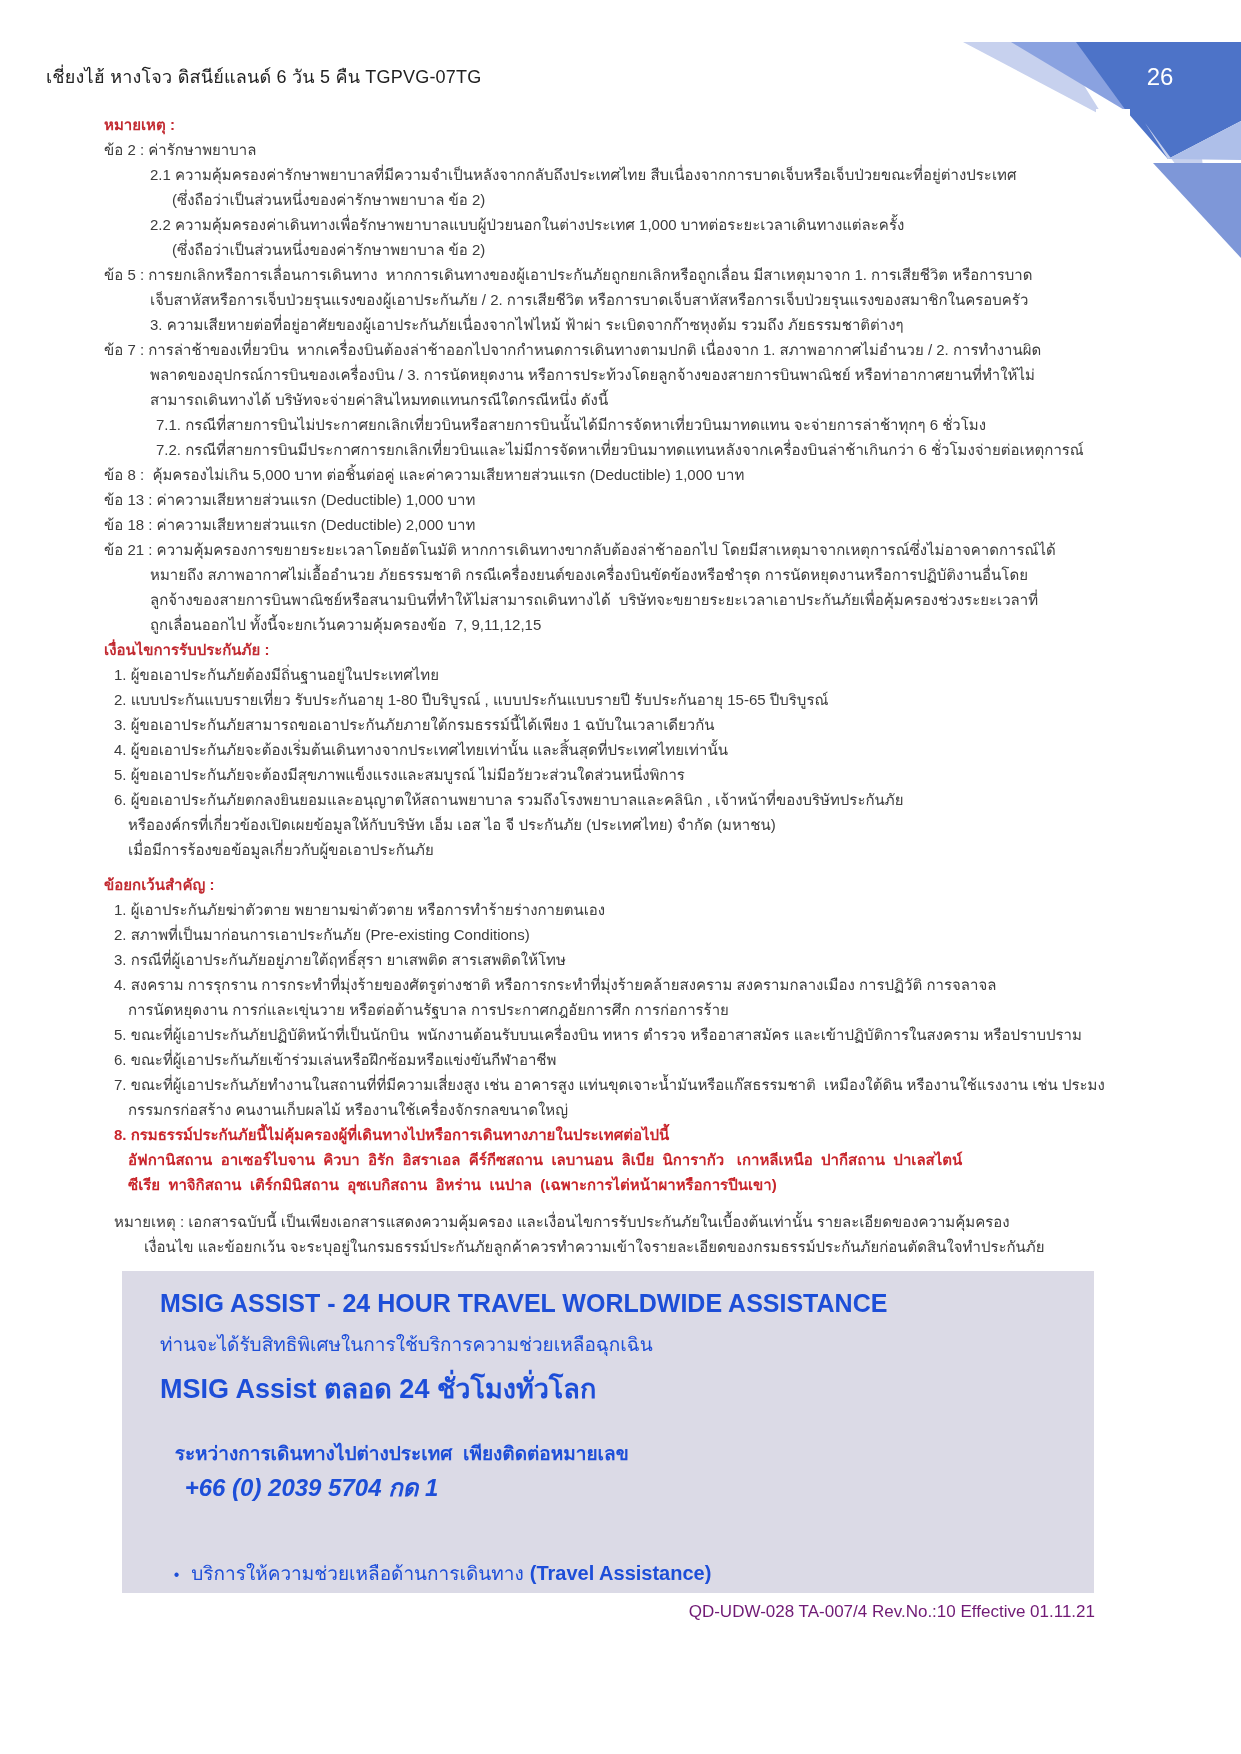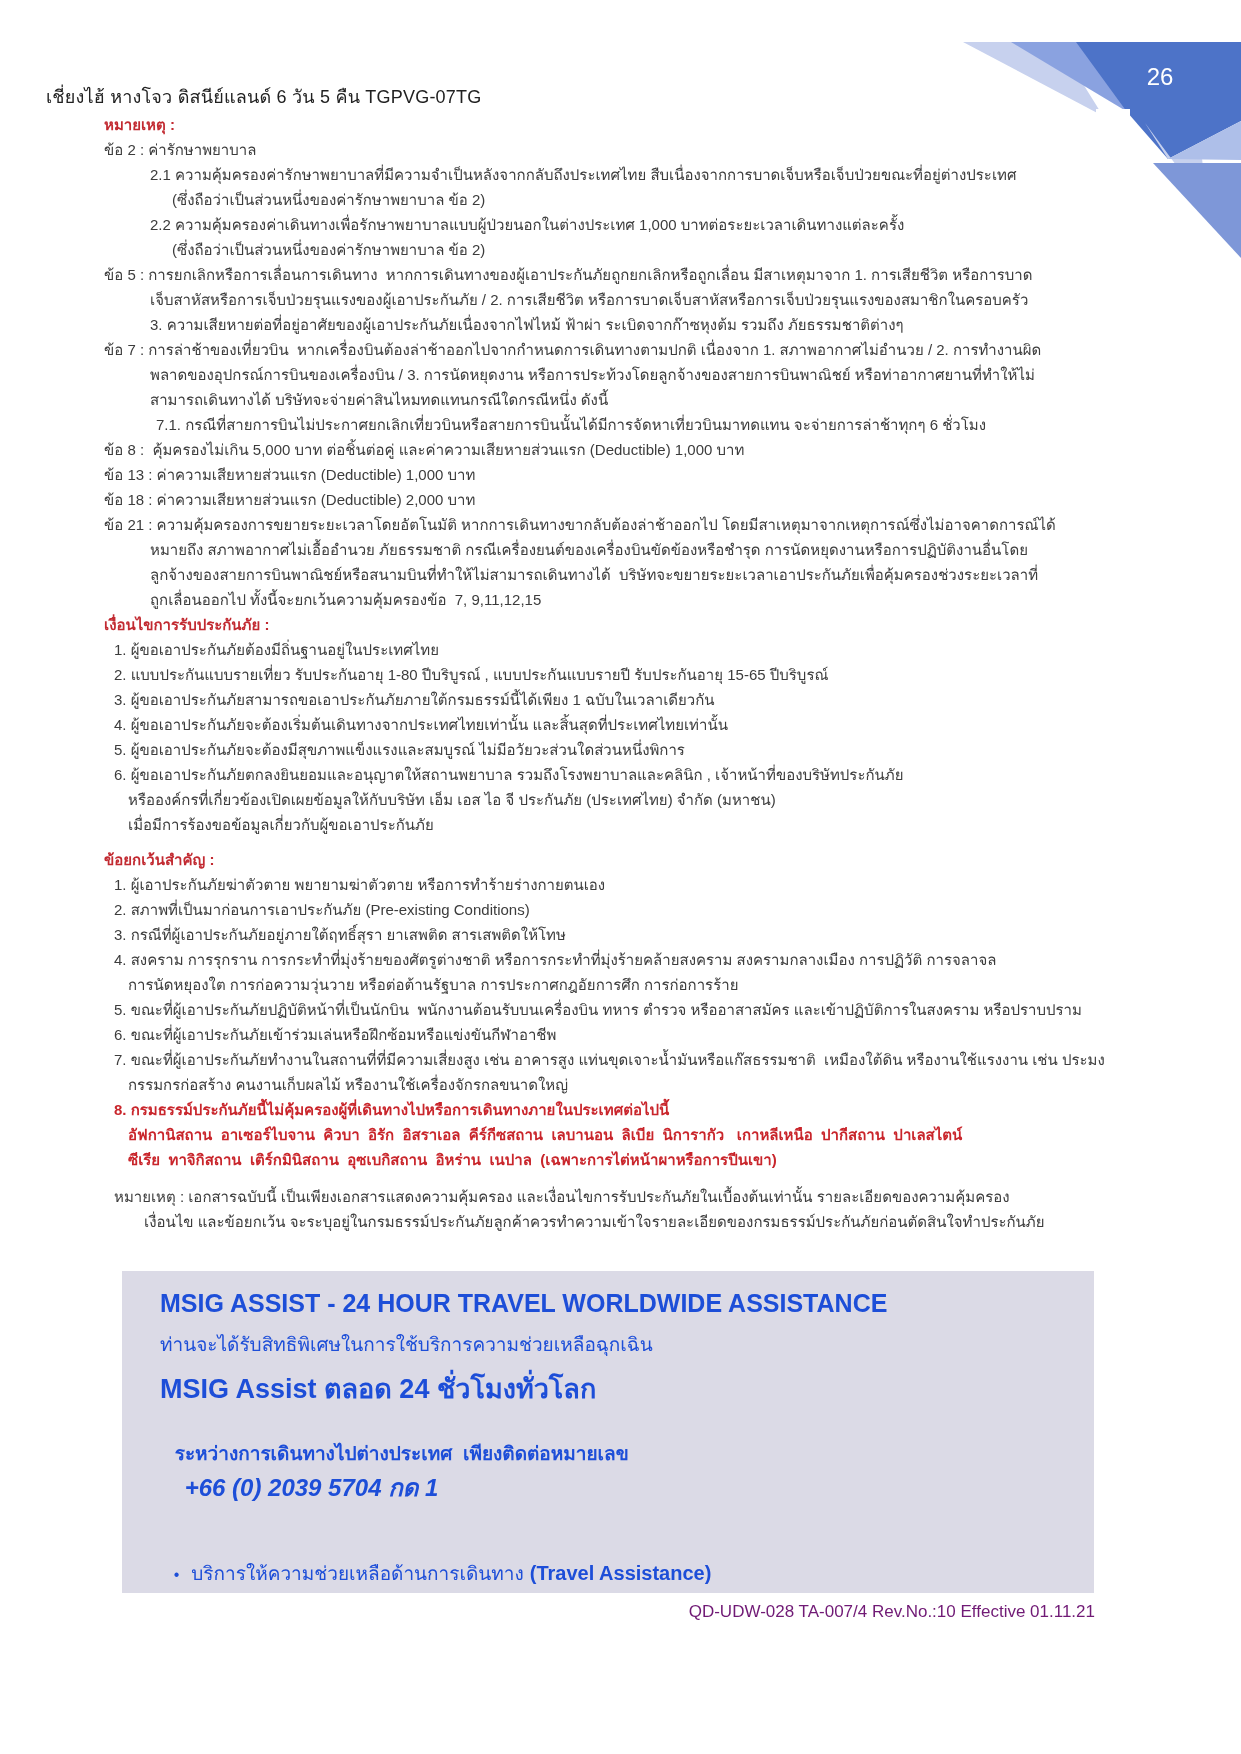--- a/index.html
+++ b/index.html
@@ -8,21 +8,21 @@
   .page {
     position:relative; width:1241px; height:1754px;
     background:#ffffff; overflow:hidden; margin:0 auto;
   }
   
   .corner { position:absolute; top:0; right:0; width:286px; height:260px; }
   
   .doc-title {
     position:absolute; left:46px; top:62px;
     font-size:18px; font-weight:500; color:#212121;
-    letter-spacing:.2px; white-space:pre;margin-top:20px;
+    letter-spacing:.2px; white-space:pre;
   }
   
   .content { position:absolute; left:104px; top:112px; width:1060px; }
   .ln {
     font-size:15px; line-height:25px; height:25px;
     color:#3c3c3c; white-space:pre; overflow:visible;
   }
   .ln.h  { color:#c22a31; font-weight:700; }
   .ln.red{ color:#c9252b; font-weight:700; }
   .ln.li { padding-left:10px; }
@@ -79,20 +79,21 @@
       <div class="ln l2">(ซึ่งถือว่าเป็นส่วนหนึ่งของค่ารักษาพยาบาล ข้อ 2)</div>
       <div class="ln l1">2.2 ความคุ้มครองค่าเดินทางเพื่อรักษาพยาบาลแบบผู้ป่วยนอกในต่างประเทศ 1,000 บาทต่อระยะเวลาเดินทางแต่ละครั้ง</div>
       <div class="ln l2">(ซึ่งถือว่าเป็นส่วนหนึ่งของค่ารักษาพยาบาล ข้อ 2)</div>
       <div class="ln l0">ข้อ 5 : การยกเลิกหรือการเลื่อนการเดินทาง  หากการเดินทางของผู้เอาประกันภัยถูกยกเลิกหรือถูกเลื่อน มีสาเหตุมาจาก 1. การเสียชีวิต หรือการบาด</div>
       <div class="ln l1">เจ็บสาหัสหรือการเจ็บป่วยรุนแรงของผู้เอาประกันภัย / 2. การเสียชีวิต หรือการบาดเจ็บสาหัสหรือการเจ็บป่วยรุนแรงของสมาชิกในครอบครัว</div>
       <div class="ln l1">3. ความเสียหายต่อที่อยู่อาศัยของผู้เอาประกันภัยเนื่องจากไฟไหม้ ฟ้าผ่า ระเบิดจากก๊าซหุงต้ม รวมถึง ภัยธรรมชาติต่างๆ</div>
       <div class="ln l0">ข้อ 7 : การล่าช้าของเที่ยวบิน  หากเครื่องบินต้องล่าช้าออกไปจากกำหนดการเดินทางตามปกติ เนื่องจาก 1. สภาพอากาศไม่อำนวย / 2. การทำงานผิด</div>
       <div class="ln l1">พลาดของอุปกรณ์การบินของเครื่องบิน / 3. การนัดหยุดงาน หรือการประท้วงโดยลูกจ้างของสายการบินพาณิชย์ หรือท่าอากาศยานที่ทำให้ไม่</div>
       <div class="ln l1">สามารถเดินทางได้ บริษัทจะจ่ายค่าสินไหมทดแทนกรณีใดกรณีหนึ่ง ดังนี้</div>
       <div class="ln l1b">7.1. กรณีที่สายการบินไม่ประกาศยกเลิกเที่ยวบินหรือสายการบินนั้นได้มีการจัดหาเที่ยวบินมาทดแทน จะจ่ายการล่าช้าทุกๆ 6 ชั่วโมง</div>
+      <div class="ln l1b">7.2. กรณีที่สายการบินมีประกาศการยกเลิกเที่ยวบินและไม่มีการจัดหาเที่ยวบินมาทดแทนหลังจากเครื่องบินล่าช้าเกินกว่า 6 ชั่วโมงจ่ายต่อเหตุการณ์</div>
       <div class="ln l0">ข้อ 8 :  คุ้มครองไม่เกิน 5,000 บาท ต่อชิ้นต่อคู่ และค่าความเสียหายส่วนแรก (Deductible) 1,000 บาท</div>
       <div class="ln l0">ข้อ 13 : ค่าความเสียหายส่วนแรก (Deductible) 1,000 บาท</div>
       <div class="ln l0">ข้อ 18 : ค่าความเสียหายส่วนแรก (Deductible) 2,000 บาท</div>
       <div class="ln l0">ข้อ 21 : ความคุ้มครองการขยายระยะเวลาโดยอัตโนมัติ หากการเดินทางขากลับต้องล่าช้าออกไป โดยมีสาเหตุมาจากเหตุการณ์ซึ่งไม่อาจคาดการณ์ได้</div>
       <div class="ln l1">หมายถึง สภาพอากาศไม่เอื้ออำนวย ภัยธรรมชาติ กรณีเครื่องยนต์ของเครื่องบินขัดข้องหรือชำรุด การนัดหยุดงานหรือการปฏิบัติงานอื่นโดย</div>
       <div class="ln l1">ลูกจ้างของสายการบินพาณิชย์หรือสนามบินที่ทำให้ไม่สามารถเดินทางได้  บริษัทจะขยายระยะเวลาเอาประกันภัยเพื่อคุ้มครองช่วงระยะเวลาที่</div>
       <div class="ln l1">ถูกเลื่อนออกไป ทั้งนี้จะยกเว้นความคุ้มครองข้อ  7, 9,11,12,15</div>
       <div class="ln h g8">เงื่อนไขการรับประกันภัย :</div>
       <div class="ln li">1. ผู้ขอเอาประกันภัยต้องมีถิ่นฐานอยู่ในประเทศไทย</div>
       <div class="ln li">2. แบบประกันแบบรายเที่ยว รับประกันอายุ 1-80 ปีบริบูรณ์ , แบบประกันแบบรายปี รับประกันอายุ 15-65 ปีบริบูรณ์</div>
@@ -100,21 +101,21 @@
       <div class="ln li">4. ผู้ขอเอาประกันภัยจะต้องเริ่มต้นเดินทางจากประเทศไทยเท่านั้น และสิ้นสุดที่ประเทศไทยเท่านั้น</div>
       <div class="ln li">5. ผู้ขอเอาประกันภัยจะต้องมีสุขภาพแข็งแรงและสมบูรณ์ ไม่มีอวัยวะส่วนใดส่วนหนึ่งพิการ</div>
       <div class="ln li">6. ผู้ขอเอาประกันภัยตกลงยินยอมและอนุญาตให้สถานพยาบาล รวมถึงโรงพยาบาลและคลินิก , เจ้าหน้าที่ของบริษัทประกันภัย</div>
       <div class="ln lc">หรือองค์กรที่เกี่ยวข้องเปิดเผยข้อมูลให้กับบริษัท เอ็ม เอส ไอ จี ประกันภัย (ประเทศไทย) จำกัด (มหาชน)</div>
       <div class="ln lc">เมื่อมีการร้องขอข้อมูลเกี่ยวกับผู้ขอเอาประกันภัย</div>
       <div class="ln h g10">ข้อยกเว้นสำคัญ :</div>
       <div class="ln li">1. ผู้เอาประกันภัยฆ่าตัวตาย พยายามฆ่าตัวตาย หรือการทำร้ายร่างกายตนเอง</div>
       <div class="ln li">2. สภาพที่เป็นมาก่อนการเอาประกันภัย (Pre-existing Conditions)</div>
       <div class="ln li">3. กรณีที่ผู้เอาประกันภัยอยู่ภายใต้ฤทธิ์สุรา ยาเสพติด สารเสพติดให้โทษ</div>
       <div class="ln li">4. สงคราม การรุกราน การกระทำที่มุ่งร้ายของศัตรูต่างชาติ หรือการกระทำที่มุ่งร้ายคล้ายสงคราม สงครามกลางเมือง การปฏิวัติ การจลาจล</div>
-      <div class="ln lc">การนัดหยุองใต การก่อความวุ่นวาย หรือต่อต้านรัฐบาล การประกาศกฎอัยการศึก การก่อการร้าย</div>
+      <div class="ln lc">การนัดหยุดงาน การก่และเขุ่นวาย หรือต่อต้านรัฐบาล การประกาศกฎอัยการศึก การก่อการร้าย</div>
       <div class="ln li">5. ขณะที่ผู้เอาประกันภัยปฏิบัติหน้าที่เป็นนักบิน  พนักงานต้อนรับบนเครื่องบิน ทหาร ตำรวจ หรืออาสาสมัคร และเข้าปฏิบัติการในสงคราม หรือปราบปราม</div>
       <div class="ln li">6. ขณะที่ผู้เอาประกันภัยเข้าร่วมเล่นหรือฝึกซ้อมหรือแข่งขันกีฬาอาชีพ</div>
       <div class="ln li">7. ขณะที่ผู้เอาประกันภัยทำงานในสถานที่ที่มีความเสี่ยงสูง เช่น อาคารสูง แท่นขุดเจาะน้ำมันหรือแก๊สธรรมชาติ  เหมืองใต้ดิน หรืองานใช้แรงงาน เช่น ประมง</div>
       <div class="ln lc">กรรมกรก่อสร้าง คนงานเก็บผลไม้ หรืองานใช้เครื่องจักรกลขนาดใหญ่</div>
       <div class="ln li red">8. กรมธรรม์ประกันภัยนี้ไม่คุ้มครองผู้ที่เดินทางไปหรือการเดินทางภายในประเทศต่อไปนี้</div>
       <div class="ln lc red">อัฟกานิสถาน  อาเซอร์ไบจาน  คิวบา  อิรัก  อิสราเอล  คีร์กีซสถาน  เลบานอน  ลิเบีย  นิการากัว   เกาหลีเหนือ  ปากีสถาน  ปาเลสไตน์</div>
       <div class="ln lc red">ซีเรีย  ทาจิกิสถาน  เติร์กมินิสถาน  อุซเบกิสถาน  อิหร่าน  เนปาล  (เฉพาะการไต่หน้าผาหรือการปีนเขา)</div>
       <div class="ln li g12">หมายเหตุ : เอกสารฉบับนี้ เป็นเพียงเอกสารแสดงความคุ้มครอง และเงื่อนไขการรับประกันภัยในเบื้องต้นเท่านั้น รายละเอียดของความคุ้มครอง</div>
       <div class="ln lcn">เงื่อนไข และข้อยกเว้น จะระบุอยู่ในกรมธรรม์ประกันภัยลูกค้าควรทำความเข้าใจรายละเอียดของกรมธรรม์ประกันภัยก่อนตัดสินใจทำประกันภัย</div>
     </div>

